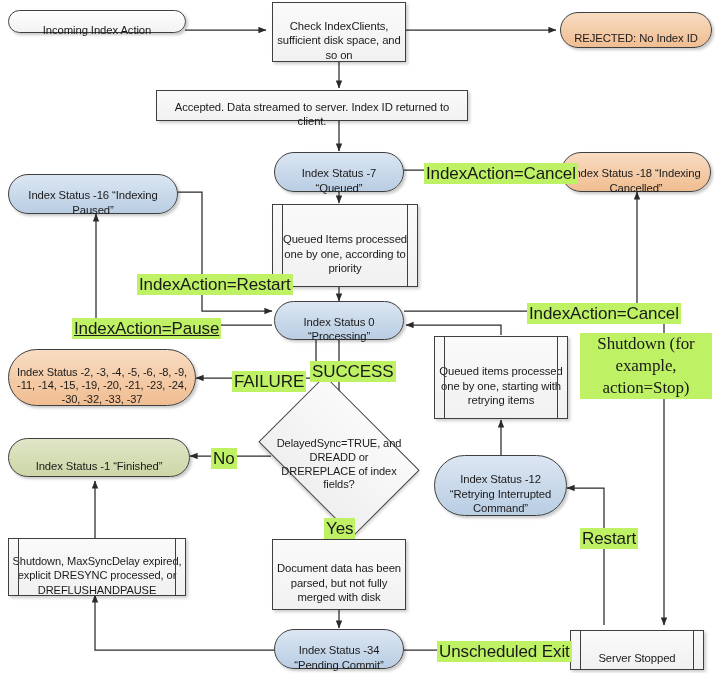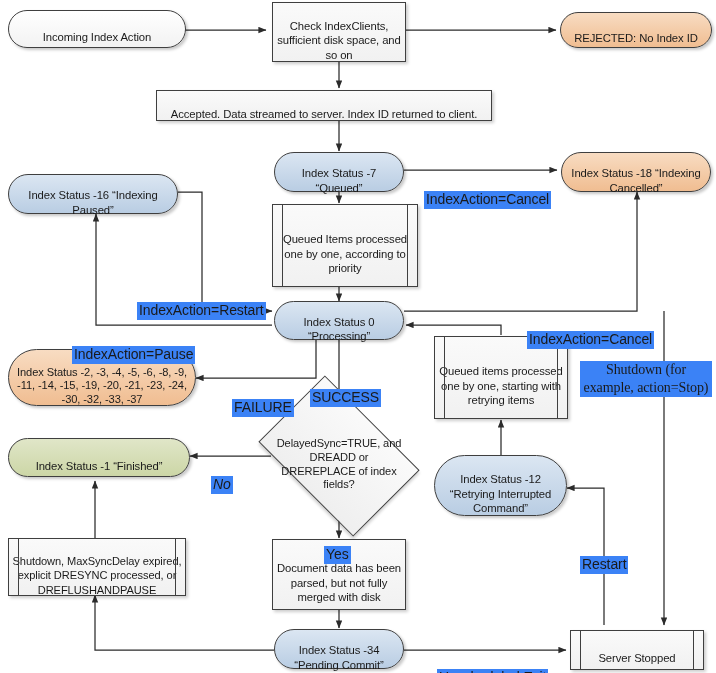--- a/index.html
+++ b/index.html
@@ -92,29 +92,28 @@
     box-shadow: 2px 2px 3px rgba(0,0,0,0.18);
   }
   .shape-decision .lbl {
     position: relative;
     z-index: 2;
     width: 160px;
   }
   
   .edge-label {
     position: absolute;
-    font-size: 14px;
+    font-size: 17px;
     color: #1a1a1a;
-    background: #3b82f6;
+    background: #bef264;
     padding: 0 2px;
     white-space: nowrap;
     line-height: 1.25;
     text-align: center;
     letter-spacing: -0.1px;
-    margin-top: 28px;
   }
 </style>
 </head>
 <body>
 
 <div id="canvas">
 
   <svg class="edges" viewBox="0 0 716 673" xmlns="http://www.w3.org/2000/svg">
     <defs>
       <marker id="ah" markerWidth="9" markerHeight="9" refX="7.6" refY="3.2" orient="auto" markerUnits="userSpaceOnUse">
@@ -162,33 +161,33 @@
       <path d="M604,625 L604,488 L567,488" marker-end="url(#ah)"></path>
 
       <path d="M664,311 L664,625" marker-end="url(#ah)"></path>
 
       <path d="M501,455 L501,420" marker-end="url(#ah)"></path>
 
       <path d="M501,335 L501,325 L406,325" marker-end="url(#ah)"></path>
     </g>
   </svg>
 
-  <div class="node shape-term fill-white" style="left:8px; top:10px; width:178px; height:38px;">
+  <div class="node shape-term fill-white" style="left:8px; top:10px; width:178px; height:23px;">
     <span class="lbl">Incoming Index Action</span>
   </div>
 
   <div class="node shape-process" style="left:272px; top:2px; width:134px; height:60px;">
     <span class="lbl">Check IndexClients, sufficient disk space, and so on</span>
   </div>
 
   <div class="node shape-term fill-orange" style="left:560px; top:12px; width:152px; height:36px;">
     <span class="lbl">REJECTED: No Index ID</span>
   </div>
 
-  <div class="node shape-process" style="left:156px; top:90px; width:336px; height:31px;">
+  <div class="node shape-process" style="left:156px; top:90px; width:312px; height:31px;">
     <span class="lbl">Accepted. Data streamed to server. Index ID returned to client.</span>
   </div>
 
   <div class="node shape-term fill-blue" style="left:274px; top:152px; width:130px; height:40px;">
     <span class="lbl">Index Status -7 “Queued”</span>
   </div>
 
   <div class="node shape-term fill-orange" style="left:561px; top:152px; width:150px; height:40px;">
     <span class="lbl">Index Status -18 “Indexing Cancelled”</span>
   </div>
@@ -239,31 +238,31 @@
   </div>
 
   <div class="node shape-predef" style="left:570px; top:630px; width:134px; height:40px;">
     <span class="lbl">Server Stopped</span>
   </div>
 
   <div class="edge-label" style="left:424px; top:163px;">IndexAction=Cancel</div>
 
   <div class="edge-label" style="left:137px; top:274px;">IndexAction=Restart</div>
 
-  <div class="edge-label" style="left:72px; top:318px;">IndexAction=Pause</div>
+  <div class="edge-label" style="left:72px; top:318px;text-decoration:underline;">IndexAction=Pause</div>
 
   <div class="edge-label" style="left:527px; top:303px;">IndexAction=Cancel</div>
 
   <div class="edge-label" style="left:580px; top:333px; white-space:normal; width:128px; line-height:1.3;font-family:Liberation Serif, serif;">Shutdown (for example, action=Stop)</div>
 
   <div class="edge-label" style="left:232px; top:371px;">FAILURE</div>
 
   <div class="edge-label" style="left:310px; top:361px;">SUCCESS</div>
 
-  <div class="edge-label" style="left:211px; top:448px;font-style:italic;">No</div>
+  <div class="edge-label" style="left:211px; top:448px;">No</div>
 
   <div class="edge-label" style="left:324px; top:518px;">Yes</div>
 
   <div class="edge-label" style="left:580px; top:528px;">Restart</div>
 
   <div class="edge-label" style="left:437px; top:641px;">Unscheduled Exit</div>
 
 </div>
 
 </body></html>

